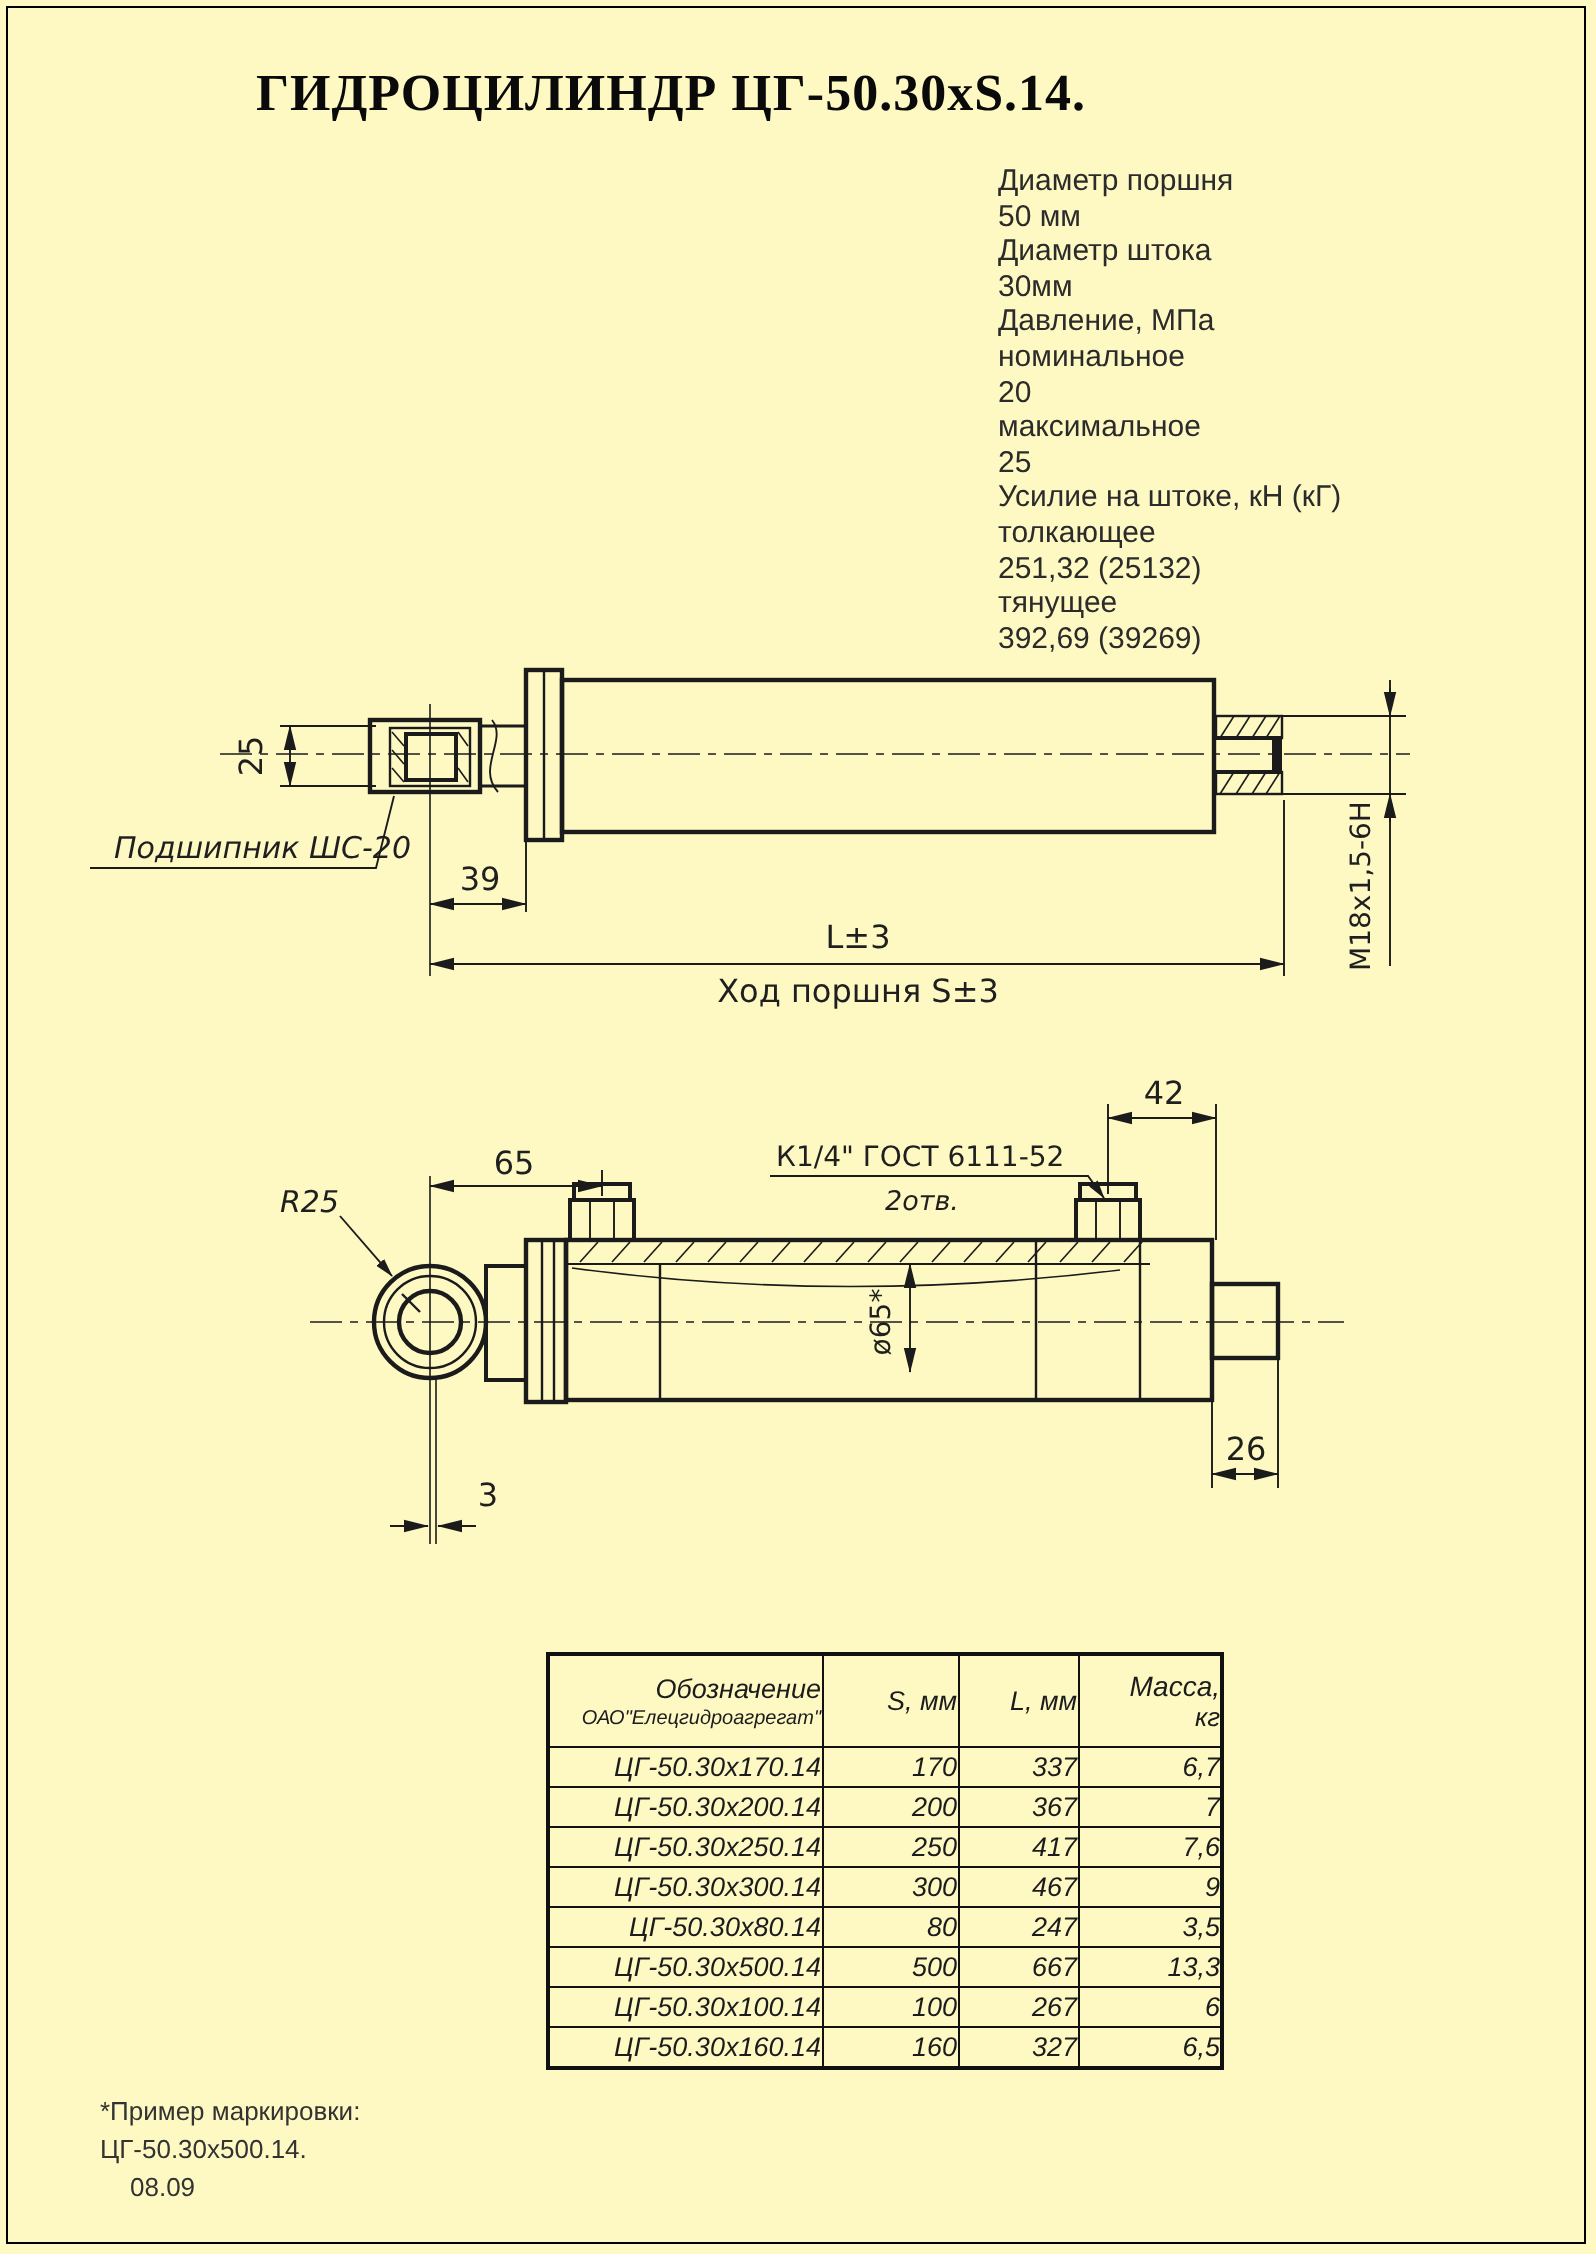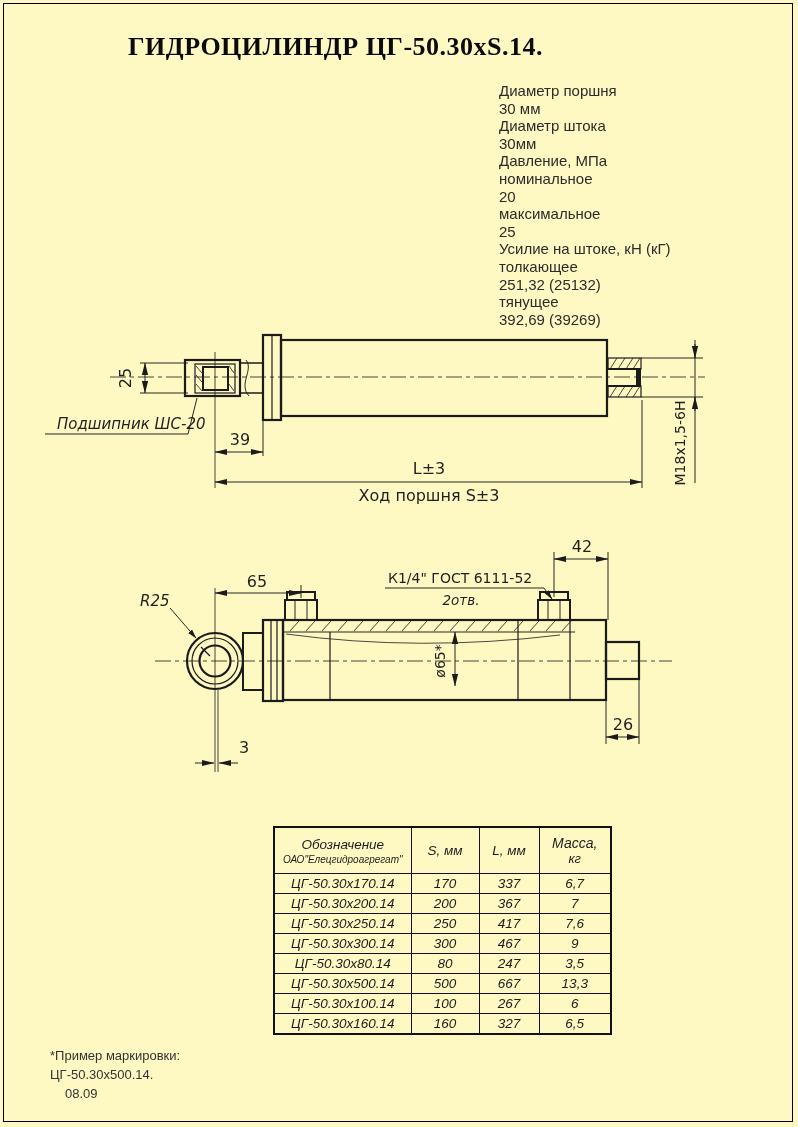--- a/index.html
+++ b/index.html
@@ -23,21 +23,21 @@
   .w12{stroke-width:1.2px;} .w09{stroke-width:.95px;} .w08{stroke-width:.8px;}
   .cl{stroke-dasharray:16 4 4 4;}
   .dimtxt{font-family:"DejaVu Sans",sans-serif;font-size:16px;fill:#1f1f1f;}
   .dimtxt-s{font-family:"DejaVu Sans",sans-serif;font-size:14px;fill:#1f1f1f;}
   .lbl-it{font-family:"DejaVu Sans",sans-serif;font-style:italic;font-size:15px;fill:#1f1f1f;}
   .lbl-it-s{font-family:"DejaVu Sans",sans-serif;font-style:italic;font-size:13.5px;fill:#1f1f1f;}
   
   #spec-table{position:absolute;left:273px;top:826px;width:337px;
         border-collapse:collapse;table-layout:fixed;
         font-family:"Liberation Sans",sans-serif;font-style:italic;color:#1c1c1c;}
-  #spec-table td,#spec-table th{border:1.5px solid #111;text-align:center;
+  #spec-table td,#spec-table th{border:1.5px solid #111;text-align:right;
         padding:0;overflow:hidden;white-space:nowrap;}
   #spec-table{border:2.5px solid #111;}
   #spec-table th{font-weight:normal;height:45px;vertical-align:middle;}
   .h-line1{font-size:13.5px;} .h-line2{font-size:10px;margin-top:2px;}
   .h-mass1{font-size:14px;} .h-mass2{font-size:13px;}
   #spec-table td{font-size:13.5px;height:19px;}
   
   #footnote{position:absolute;left:50px;top:1046px;font-size:13px;color:#333;
         line-height:19px;}
   #footnote .fn3{padding-left:15px;}
@@ -46,21 +46,21 @@
 <body>
 
 <div id="page">
   <div id="frame"></div>
 
   <div id="title">ГИДРОЦИЛИНДР ЦГ-50.30хS.14.</div>
 
   <div id="specs">
     <div class="spec-row">
         <span class="spec-label">Диаметр поршня</span>
-        <span class="spec-value">30 мм</span>
+        <span class="spec-value">50 мм</span>
       </div>
     <div class="spec-row">
         <span class="spec-label">Диаметр штока</span>
         <span class="spec-value">30мм</span>
       </div>
     <div class="spec-row">
         <span class="spec-label">Давление, МПа</span>
         <span class="spec-value"></span>
       </div>
     <div class="spec-row">

